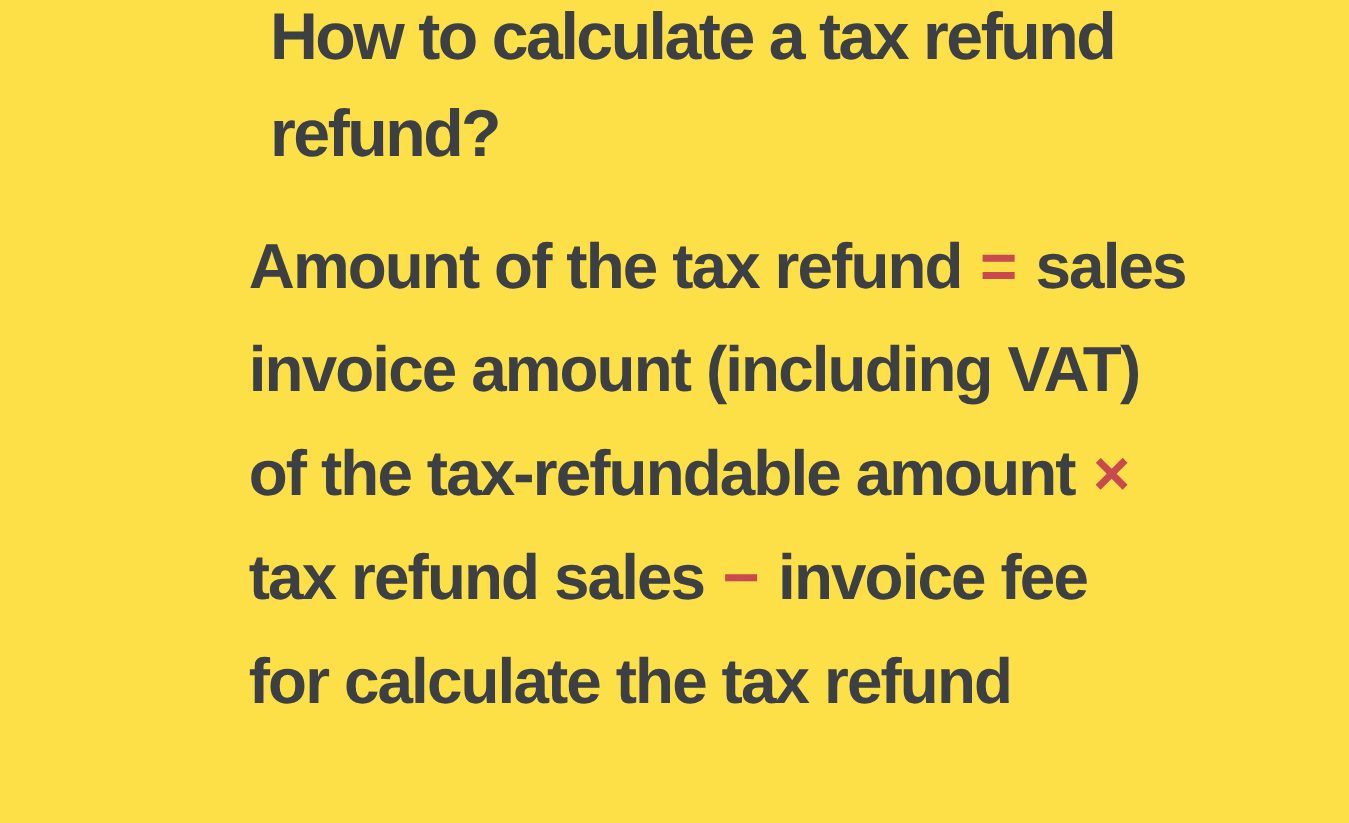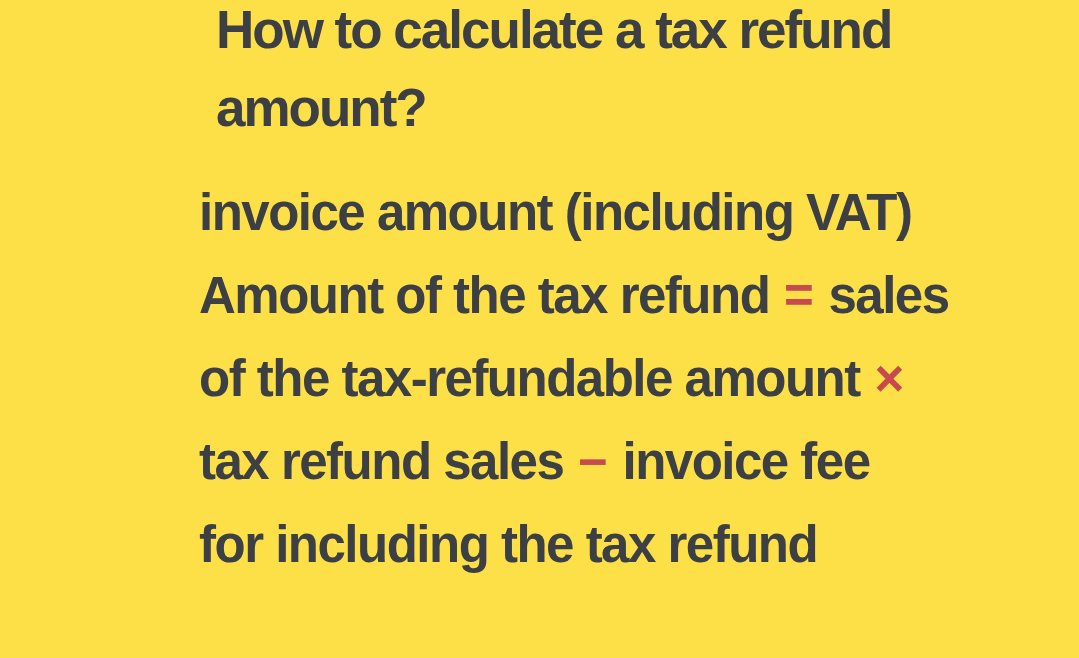--- a/index.html
+++ b/index.html
@@ -47,41 +47,41 @@
     padding: 0 2px;
   }
 </style>
 </head>
 <body>
 
 <div class="screen">
 
   <div class="heading">
     <span class="line">How to calculate a tax refund</span>
-    <span class="line">amount?</span>
+    <span class="line">refund?</span>
   </div>
 
   <div class="body-text">
 
     <span class="line">
-      <span>invoice amount (including VAT)</span>
+      <span>Amount of the tax refund </span><span class="op">=</span><span> sales</span>
     </span>
 
     <span class="line">
-      <span>Amount of the tax refund </span><span class="op">=</span><span> sales</span>
+      <span>invoice amount (including VAT)</span>
     </span>
 
     <span class="line">
       <span>of the tax-refundable amount </span><span class="op">×</span>
     </span>
 
     <span class="line">
       <span>tax refund sales </span><span class="op">−</span><span> invoice fee</span>
     </span>
 
 
     <span class="line">
-      <span>for including the tax refund</span>
+      <span>for calculate the tax refund</span>
     </span>
 
   </div>
 
 </div>
 
 </body></html>

